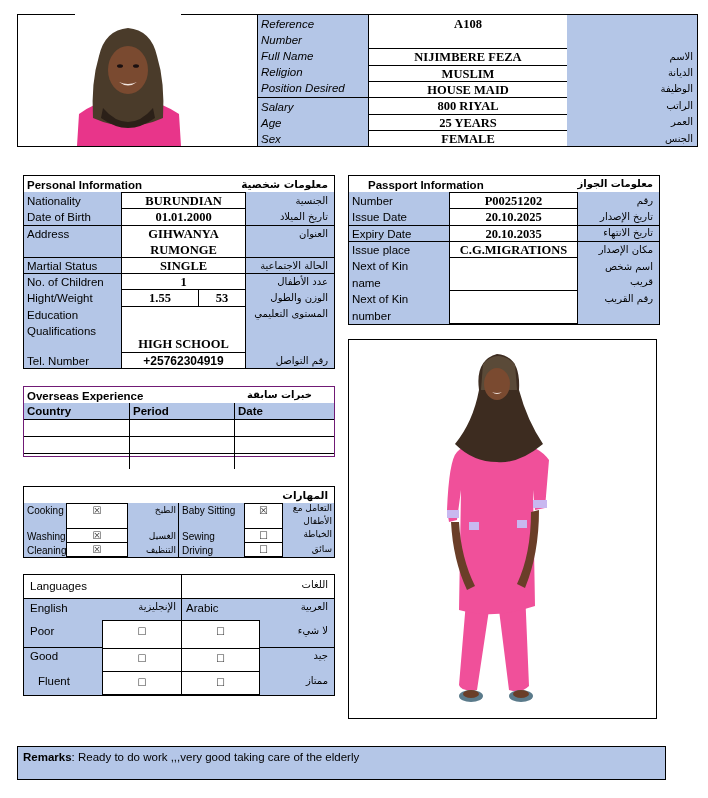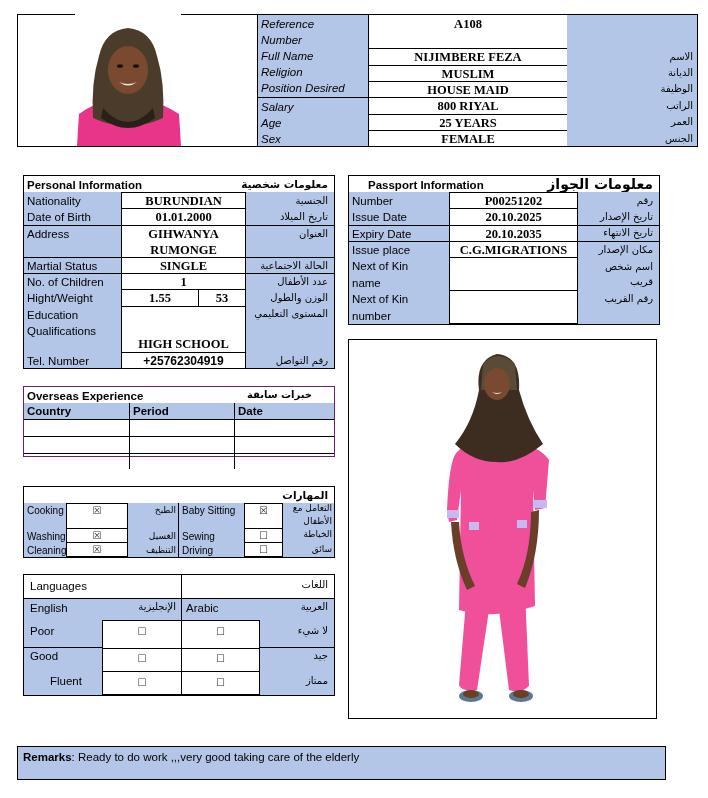--- a/index.html
+++ b/index.html
@@ -138,21 +138,21 @@
   <div class="abs ar" style="right:2px;top:50px">العنوان</div>
   <div class="abs ar" style="right:2px;top:82px">الحالة الاجتماعية</div>
   <div class="abs ar" style="right:2px;top:98px">عدد الأطفال</div>
   <div class="abs ar" style="right:2px;top:114px">الوزن والطول</div>
   <div class="abs ar" style="right:2px;top:130px">المستوى التعليمي</div>
   <div class="abs ar" style="right:2px;top:177px">رقم التواصل</div>
 </div>
 
 <div class="abs" style="left:348px;top:175px;width:312px;height:150px;border:1px solid #000;">
   <div class="abs lbl" style="left:3px;top:1px;font-weight:bold;padding-left:16px">Passport Information</div>
-  <div class="abs ar" style="right:2px;top:0px;font-weight:bold;font-size:14px">معلومات الجواز</div>
+  <div class="abs ar" style="right:2px;top:0px;font-weight:bold;font-size:10px">معلومات الجواز</div>
   <div class="abs blue" style="left:0;top:16px;width:310px;height:132px"></div>
 
   <div class="abs lbl" style="left:3px;top:17px;padding-left:0">Number</div>
   <div class="abs lbl" style="left:3px;top:33px;padding-left:0">Issue Date</div>
   <div class="abs" style="left:0;top:49px;width:310px;height:1px;background:#000"></div>
   <div class="abs lbl" style="left:3px;top:50px;padding-left:0">Expiry Date</div>
   <div class="abs" style="left:0;top:65px;width:310px;height:1px;background:#000"></div>
   <div class="abs lbl" style="left:3px;top:66px;padding-left:0">Issue place</div>
   <div class="abs lbl" style="left:3px;top:82px;padding-left:0">Next of Kin</div>
   <div class="abs lbl" style="left:3px;top:99px;padding-left:0">name</div>
@@ -276,21 +276,21 @@
   <div class="abs wbox" style="left:78px;top:73px;width:80px;height:24px">
       <div class="chk" style="margin-top:3px">☐</div>
     </div>
   <div class="abs wbox" style="left:157px;top:73px;width:79px;height:24px">
       <div class="chk" style="margin-top:3px">☐</div>
     </div>
   <div class="abs ar" style="right:2px;top:73px">جيد</div>
   <div class="abs" style="left:0;top:72px;width:78px;height:1px;background:#000"></div>
   <div class="abs" style="left:236px;top:72px;width:74px;height:1px;background:#000"></div>
 
-  <div class="abs lbl" style="left:18px;top:98px;padding-left:8px">Fluent</div>
+  <div class="abs lbl" style="left:6px;top:98px;padding-left:8px">Fluent</div>
   <div class="abs wbox" style="left:78px;top:96px;width:80px;height:24px">
       <div class="chk" style="margin-top:4px">☐</div>
     </div>
   <div class="abs wbox" style="left:157px;top:96px;width:79px;height:24px">
       <div class="chk" style="margin-top:4px">☐</div>
     </div>
   <div class="abs ar" style="right:2px;top:98px">ممتاز</div>
 </div>
 
 <div class="abs photo" style="left:348px;top:339px;width:309px;height:380px;border:1px solid #000;background:#fff;">

